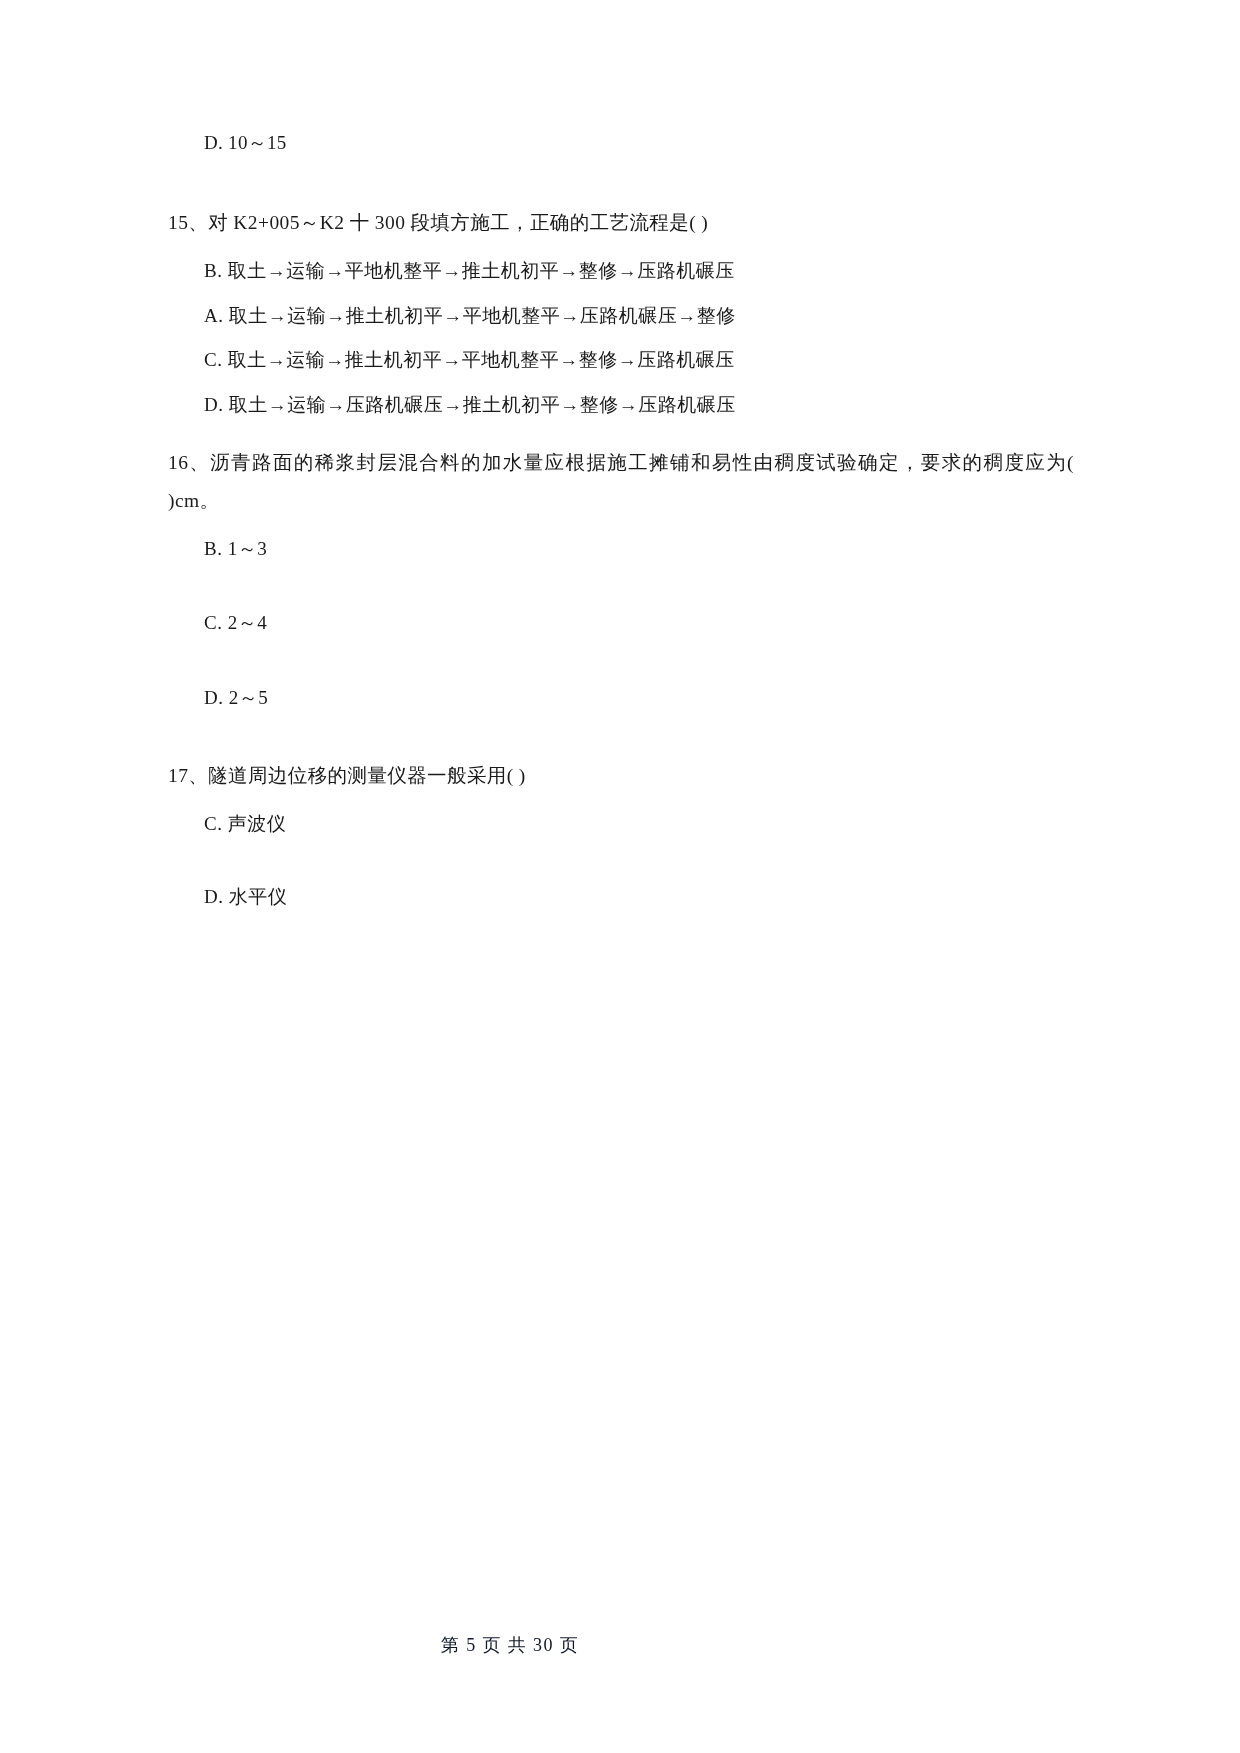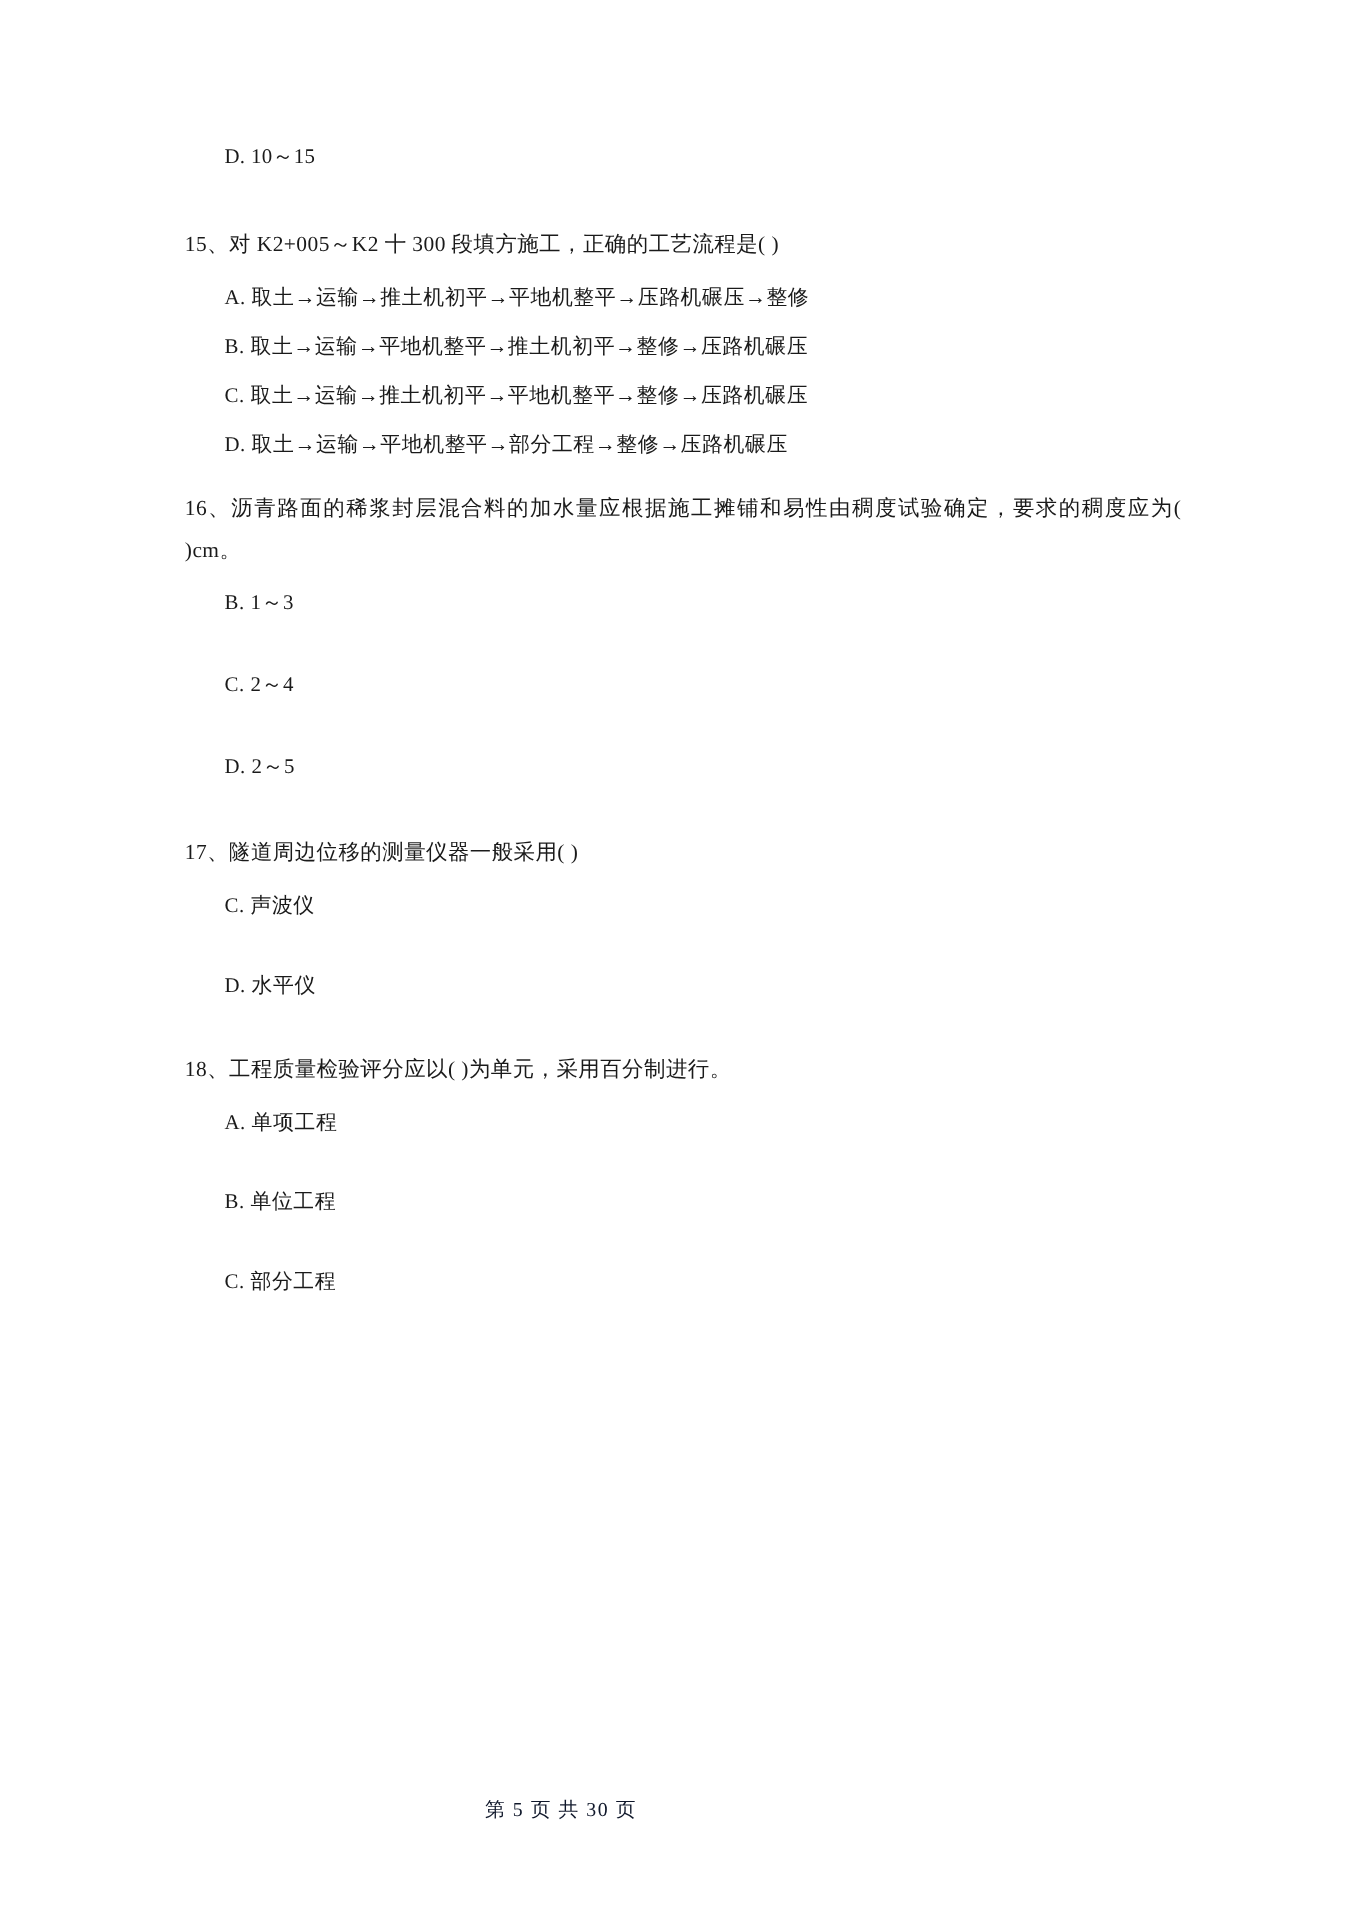--- a/index.html
+++ b/index.html
@@ -70,42 +70,36 @@
 </head>
 <body>
 
 <div class="page">
   <div class="content">
 
     <p class="orphan-option">D. 10～15</p>
 
     <div class="q-block gap">
       <p class="q-stem">15、对 K2+005～K2 十 300 段填方施工，正确的工艺流程是(        )</p>
+      <p class="opt">B. 取土→运输→平地机整平→推土机初平→整修→压路机碾压</p>
       <p class="opt">A. 取土→运输→推土机初平→平地机整平→压路机碾压→整修</p>
-      <p class="opt">B. 取土→运输→平地机整平→推土机初平→整修→压路机碾压</p>
       <p class="opt">C. 取土→运输→推土机初平→平地机整平→整修→压路机碾压</p>
-      <p class="opt">D. 取土→运输→平地机整平→部分工程→整修→压路机碾压</p>
+      <p class="opt">D. 取土→运输→压路机碾压→推土机初平→整修→压路机碾压</p>
     </div>
 
     <div class="q-block spaced gap">
       <p class="q-stem">16、沥青路面的稀浆封层混合料的加水量应根据施工摊铺和易性由稠度试验确定，要求的稠度应为(        )cm。</p>
       <p class="opt">B. 1～3</p>
       <p class="opt">C. 2～4</p>
       <p class="opt">D. 2～5</p>
     </div>
 
     <div class="q-block spaced2 gap">
       <p class="q-stem">17、隧道周边位移的测量仪器一般采用(        )</p>
       <p class="opt">C. 声波仪</p>
       <p class="opt">D. 水平仪</p>
     </div>
 
-    <div class="q-block spaced2">
-      <p class="q-stem">18、工程质量检验评分应以(        )为单元，采用百分制进行。</p>
-      <p class="opt">A. 单项工程</p>
-      <p class="opt">B. 单位工程</p>
-      <p class="opt">C. 部分工程</p>
-    </div>
 
   </div>
 
   <div class="footer">第 5 页 共 30 页</div>
 </div>
 
 </body></html>

